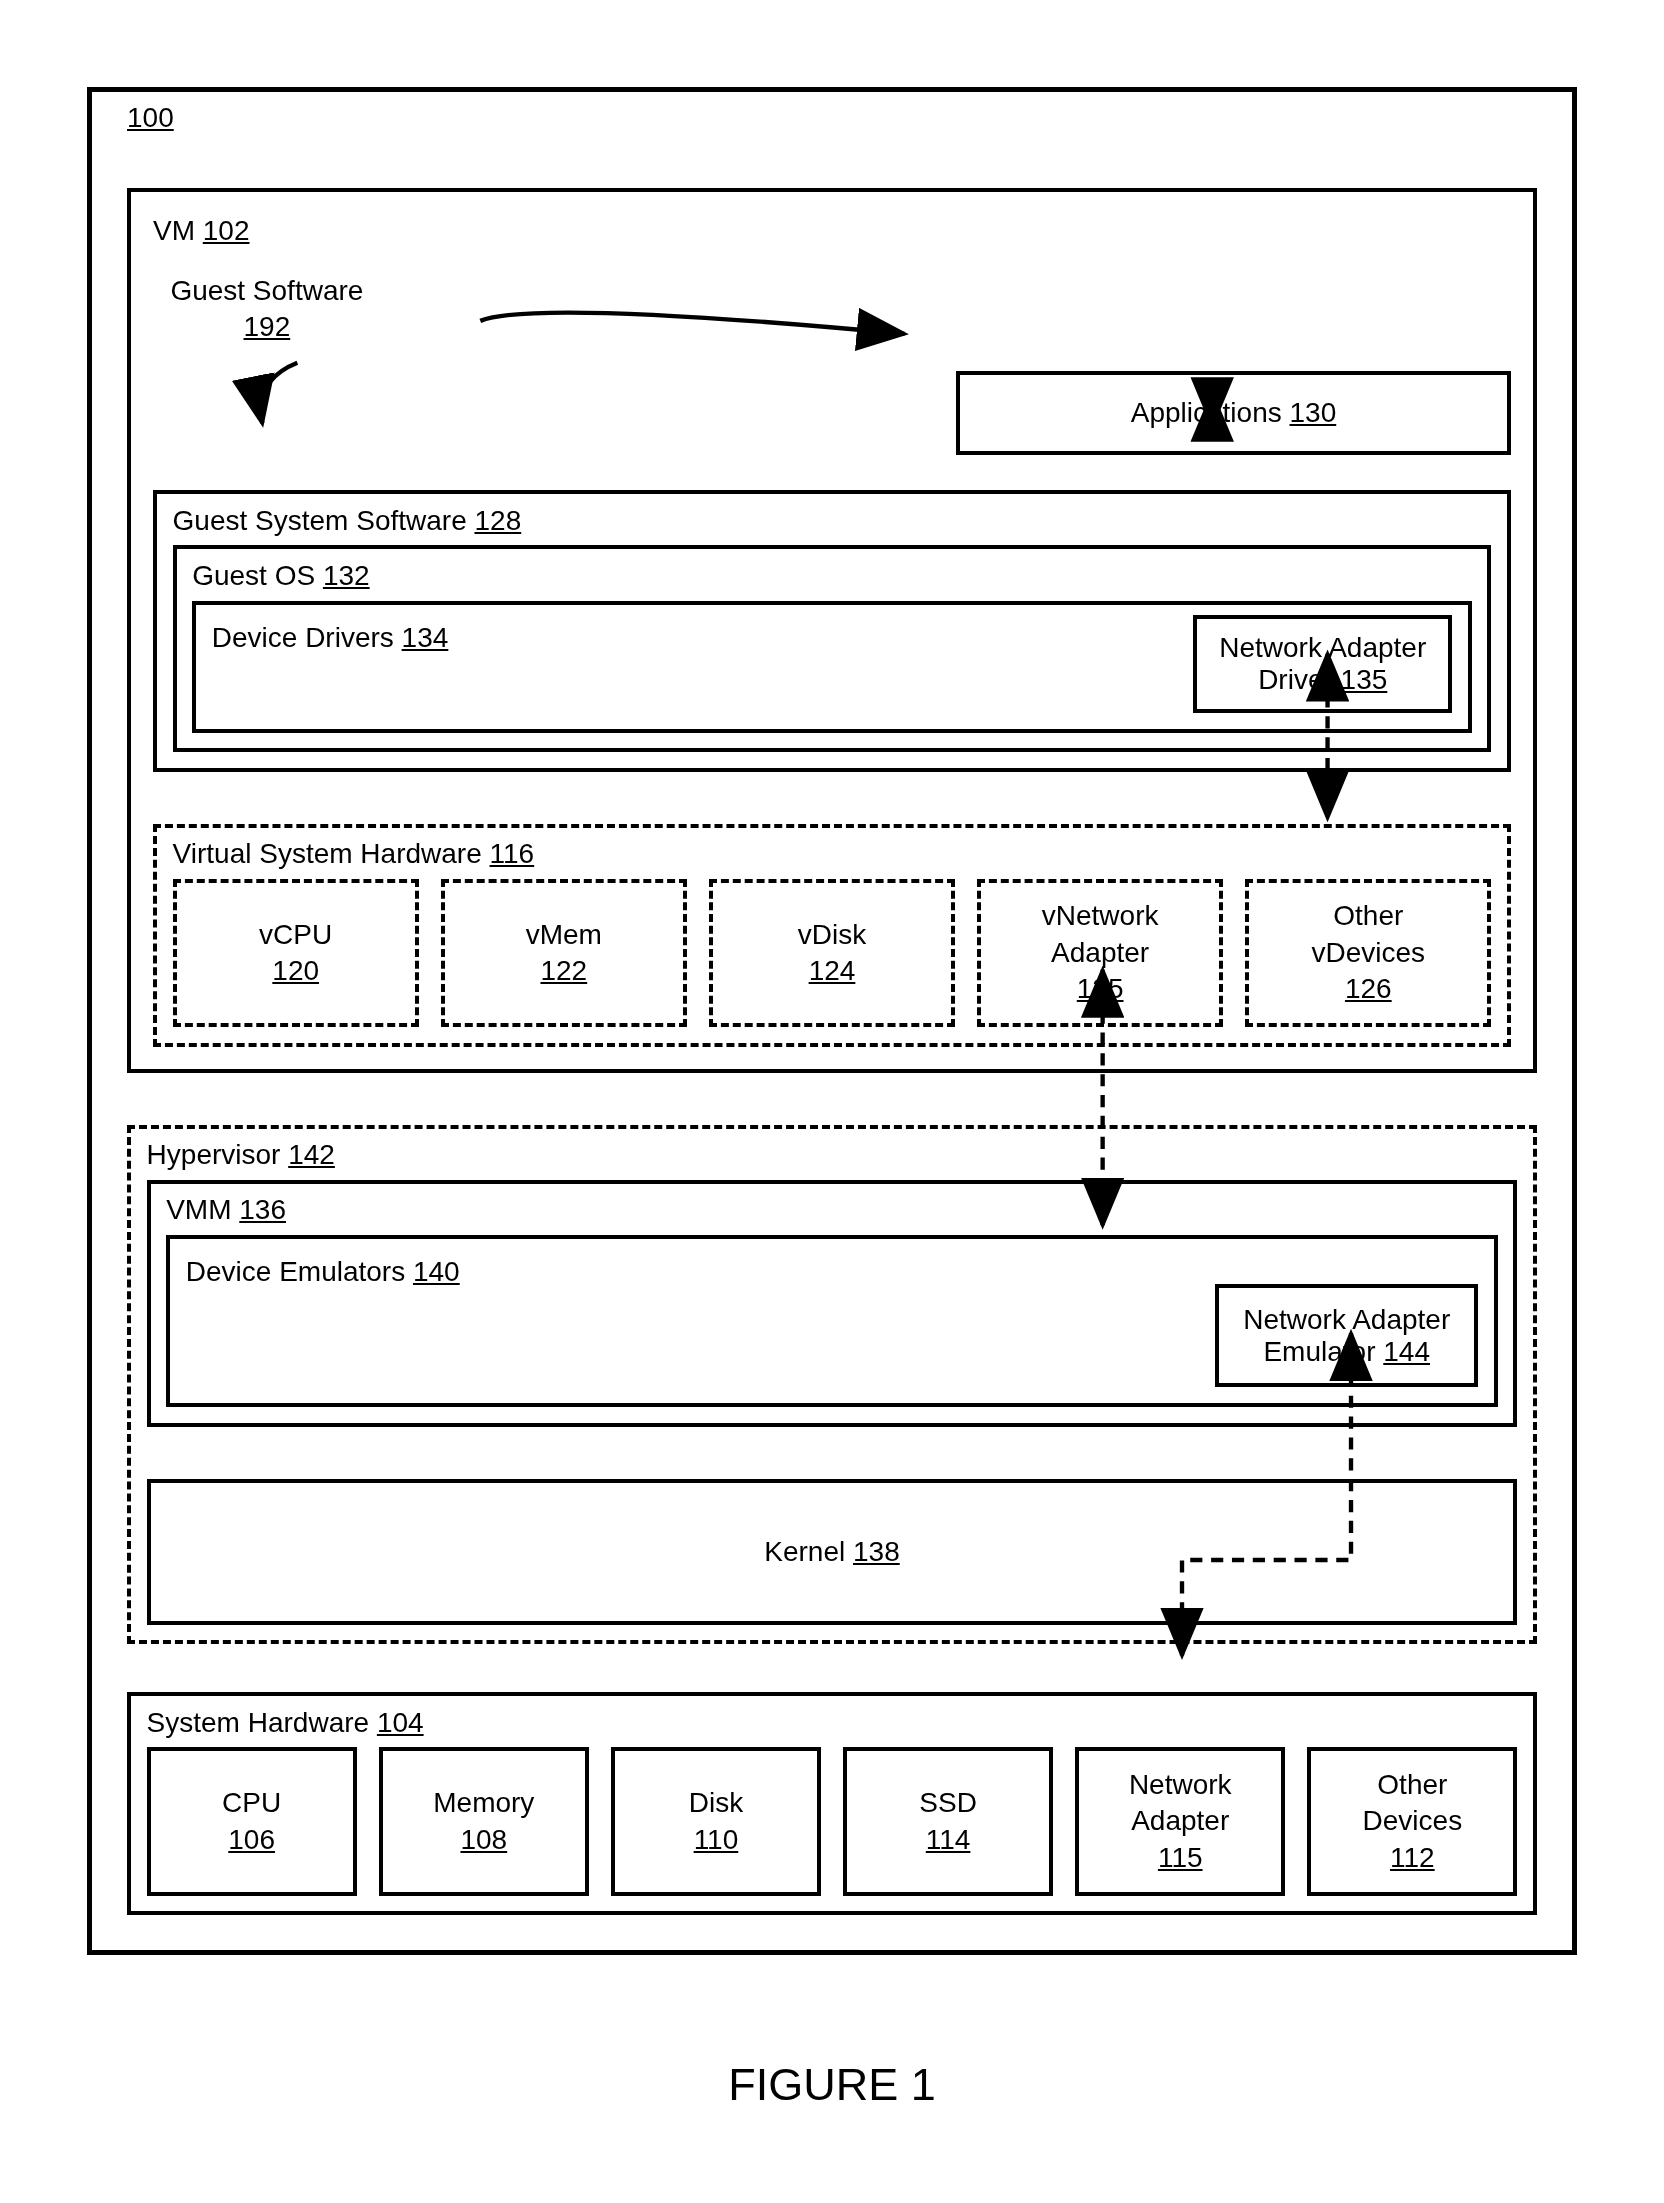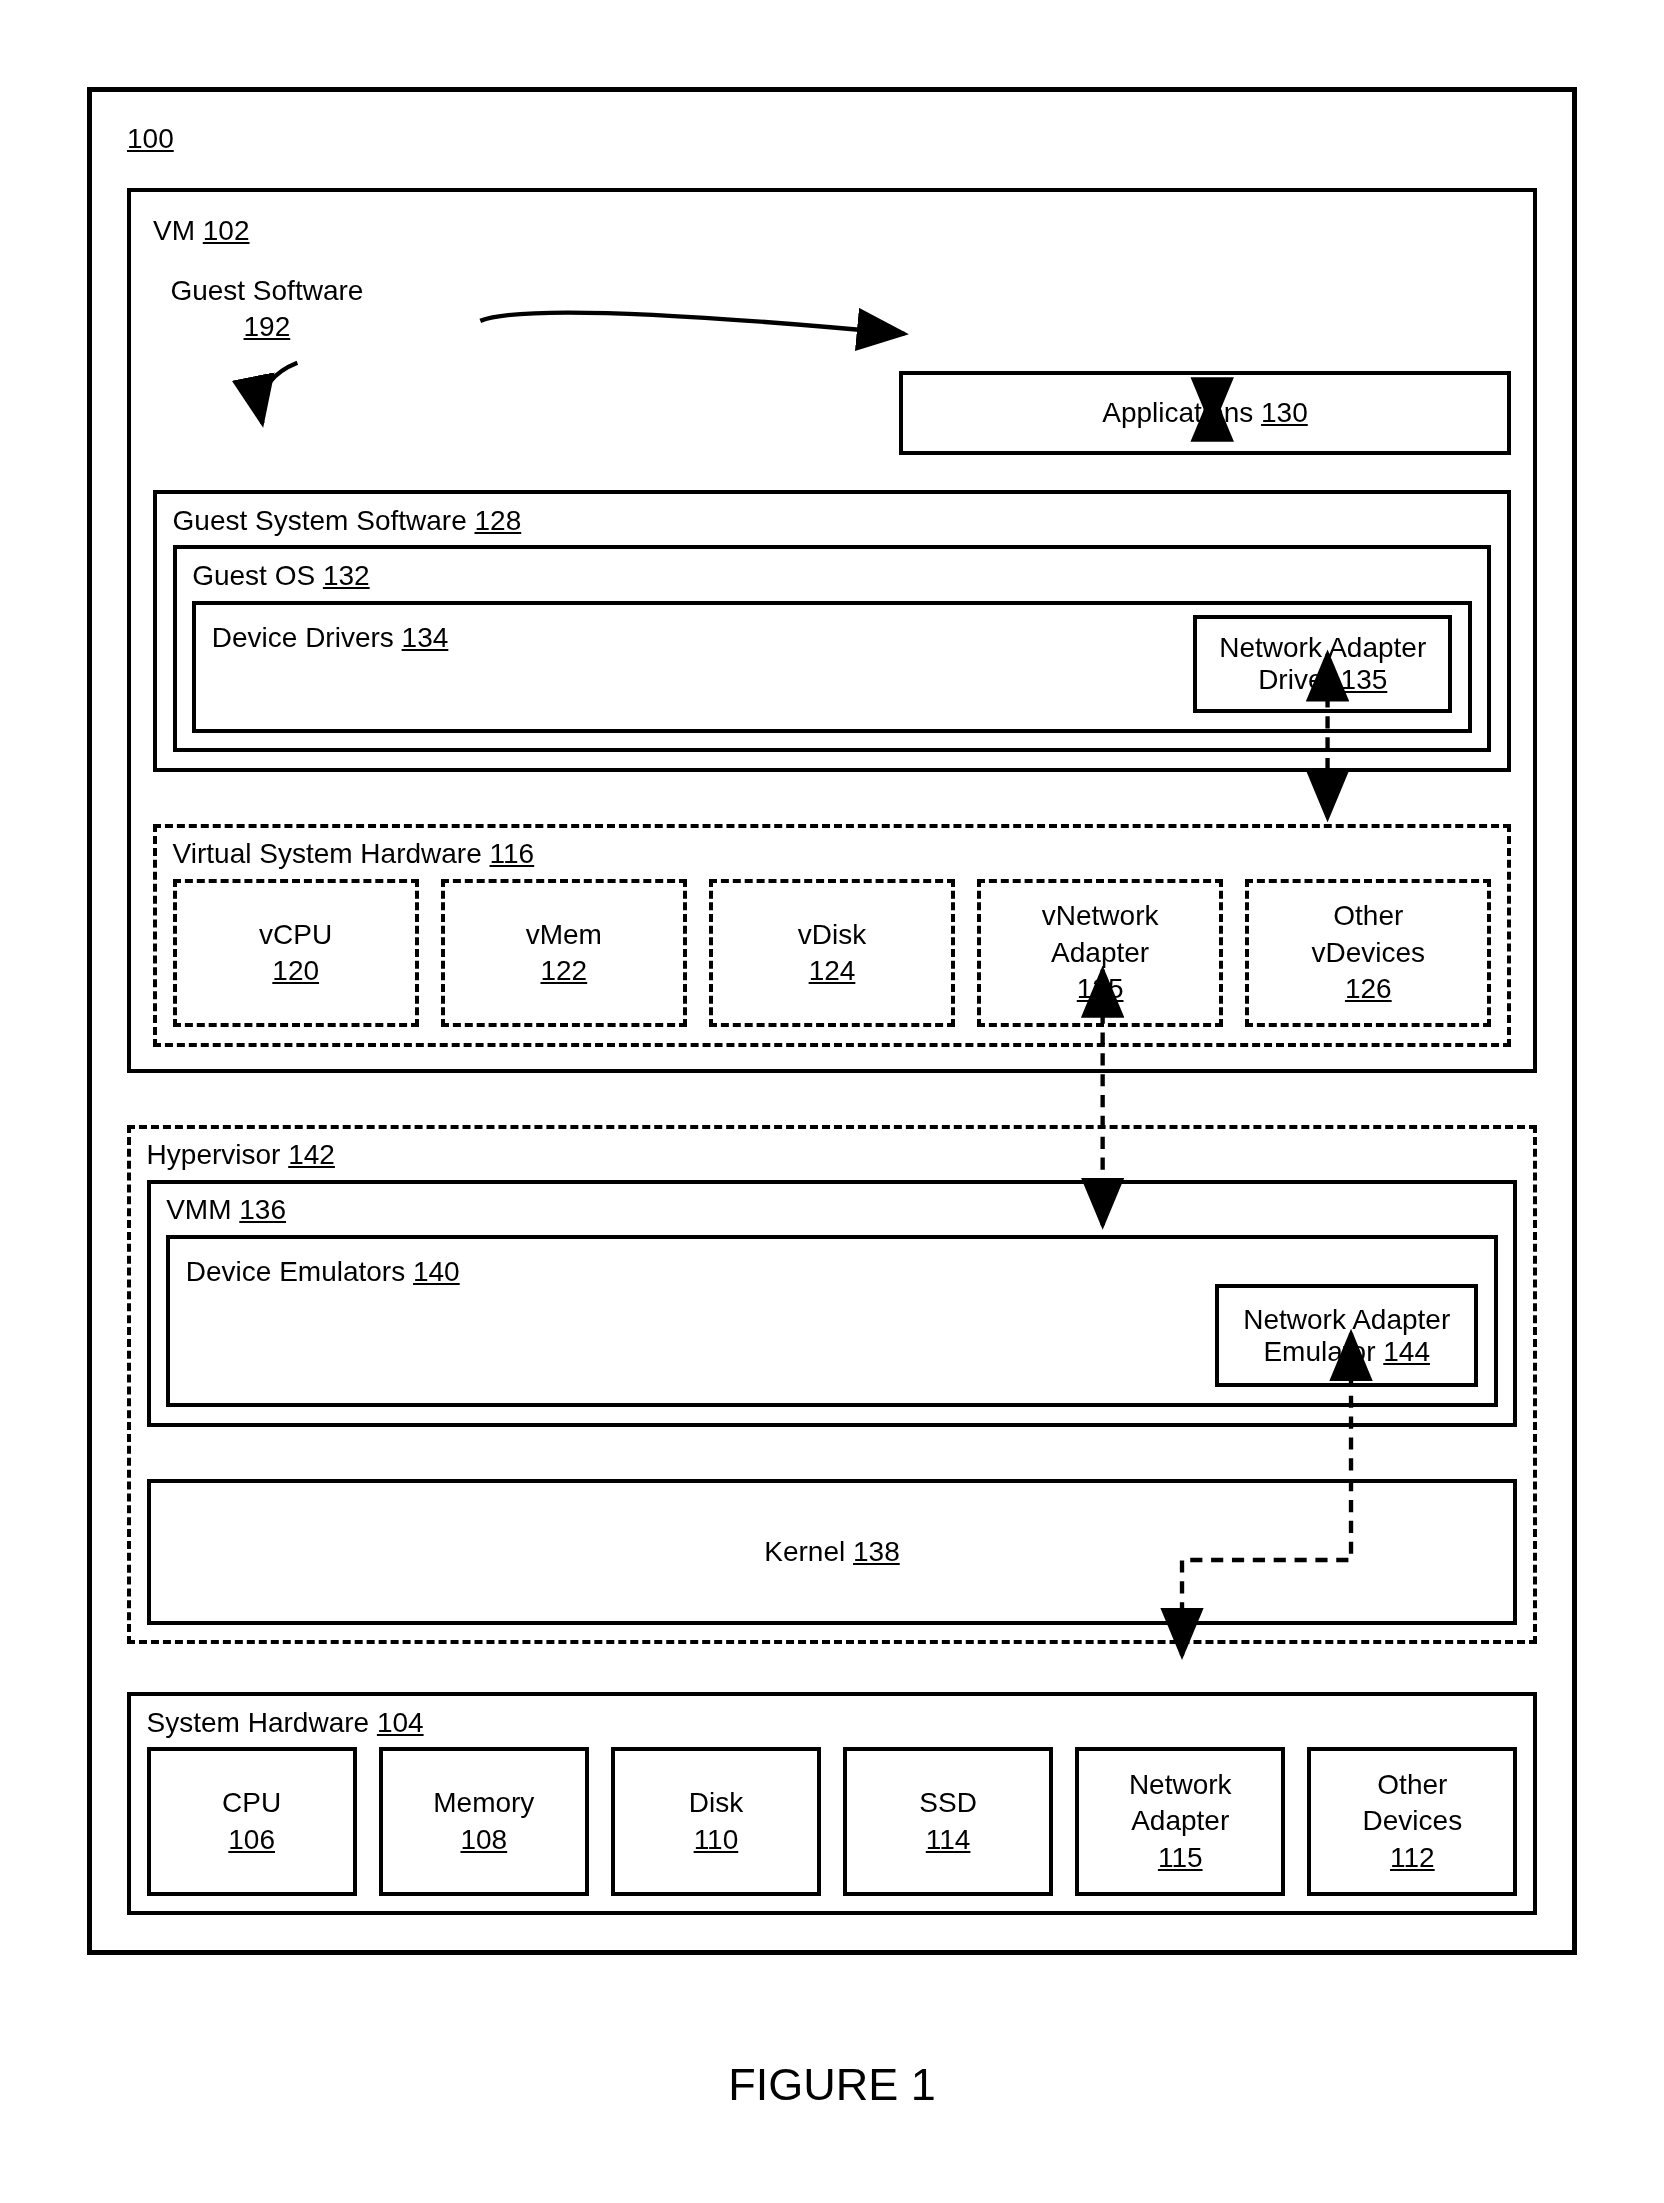--- a/index.html
+++ b/index.html
@@ -12,21 +12,21 @@
       background: white;
       font-size: 28px;
     }
     .outer-container {
       border: 5.2px solid black;
       padding: 35px;
       position: relative;
     }
     .top-label {
       position: absolute;
-      top: 31px;
+      top: 10px;
       left: 35px;
     }
     .vm-box {
       border: 4.3px solid black;
       padding: 15.6px 22px 22px 22px;
       margin-top: 61px;
       position: relative;
     }
     .vm-header {
       display: flex;
@@ -41,21 +41,21 @@
     }
     .guest-sw-label {
       padding-left: 17.4px;
       line-height: 1.3;
     }
     .applications-box {
       border: 4.3px solid black;
       padding: 22px 26px;
       margin-left: auto;
       text-align: center;
-      width: 612px;
+      width: 555px;
     }
     .guest-system-box {
       border: 4.3px solid black;
       padding: 10.4px 15.6px 15.6px 15.6px;
       margin-top: 35px;
     }
     .box-title {
       margin-bottom: 8.7px;
     }
     .guest-os-box {

